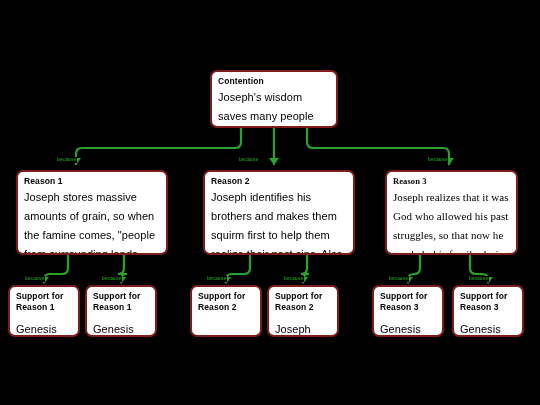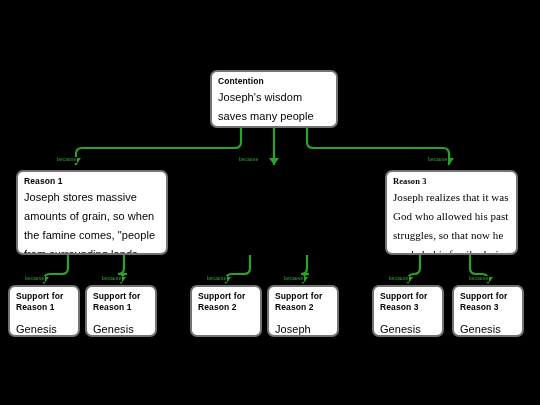--- a/index.html
+++ b/index.html
@@ -28,21 +28,21 @@
     left: 0; top: 0;
     width: 540px;
     height: 405px;
     pointer-events: none;
   }
 
   .node {
     position: absolute;
     box-sizing: border-box;
     background: #ffffff;
-    border: 2px solid #737373;
+    border: 2px solid #7f1d1d;
     border-radius: 7px;
     padding: 4px 6px 5px 6px;
     color: #000000;
     overflow: hidden;
   }
 
   .node .title {
     font-size: 8.5px;
     font-weight: bold;
     line-height: 11px;
@@ -129,20 +129,24 @@
   <div class="node" id="contention">
     <div class="title">Contention</div>
     <div class="body">Joseph's wisdom saves many people during famine and He makes his brothers squirm first, and then forgives them.</div>
   </div>
 
   <div class="node" id="reason1">
     <div class="title">Reason 1</div>
     <div class="body">Joseph stores massive amounts of grain, so when the famine comes, "people from surrounding lands also come to Egypt to buy grain from Joseph, including his own brothers.</div>
   </div>
 
+  <div class="node" id="reason2">
+    <div class="title">Reason 2</div>
+    <div class="body">Joseph identifies his brothers and makes them squirm first to help them realize their past sins. Also, he makes them take two trips in total, so that Joseph can get the truth about his separated family.</div>
+  </div>
 
   <div class="node" id="reason3">
     <div class="title">Reason 3</div>
     <div class="body">Joseph realizes that it was God who allowed his past struggles, so that now he can help his family during the famine. Thus he is able to forgive them and prepare for a reunion with his family.</div>
   </div>
 
   <div class="node support" id="support1a">
     <div class="title">Support for Reason 1</div>
     <div class="body">Genesis 41:47-57</div>
   </div>

